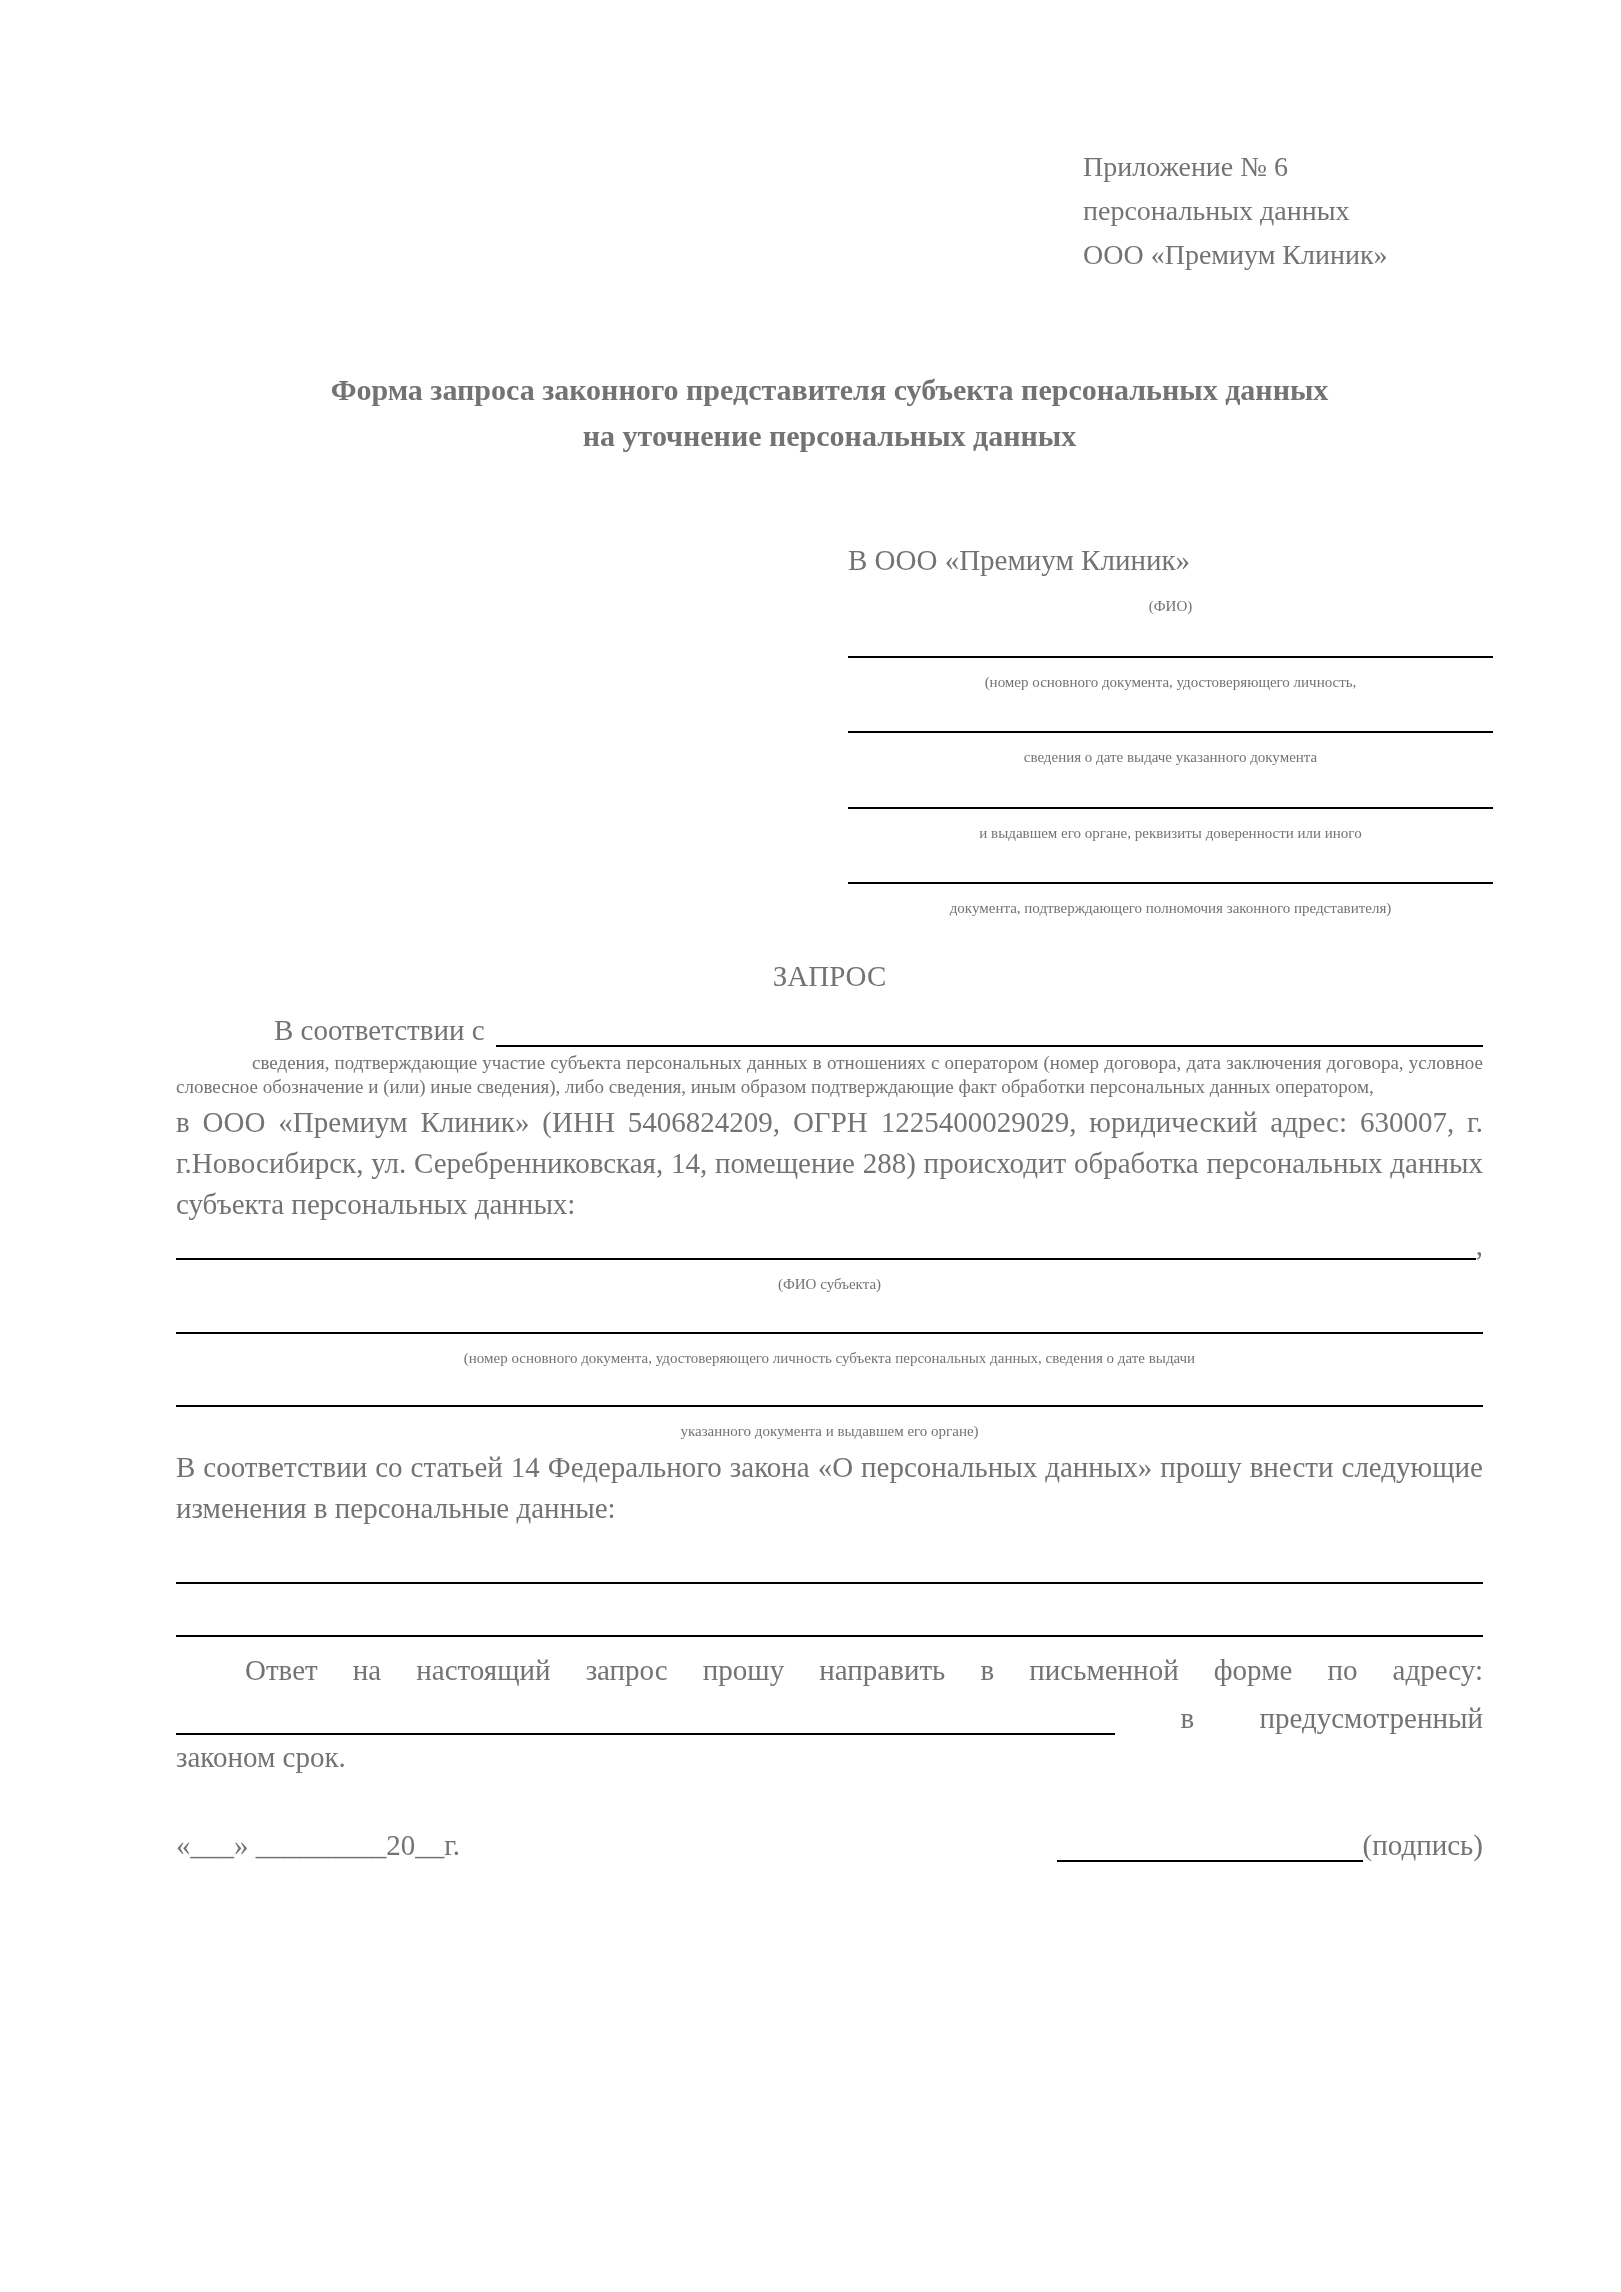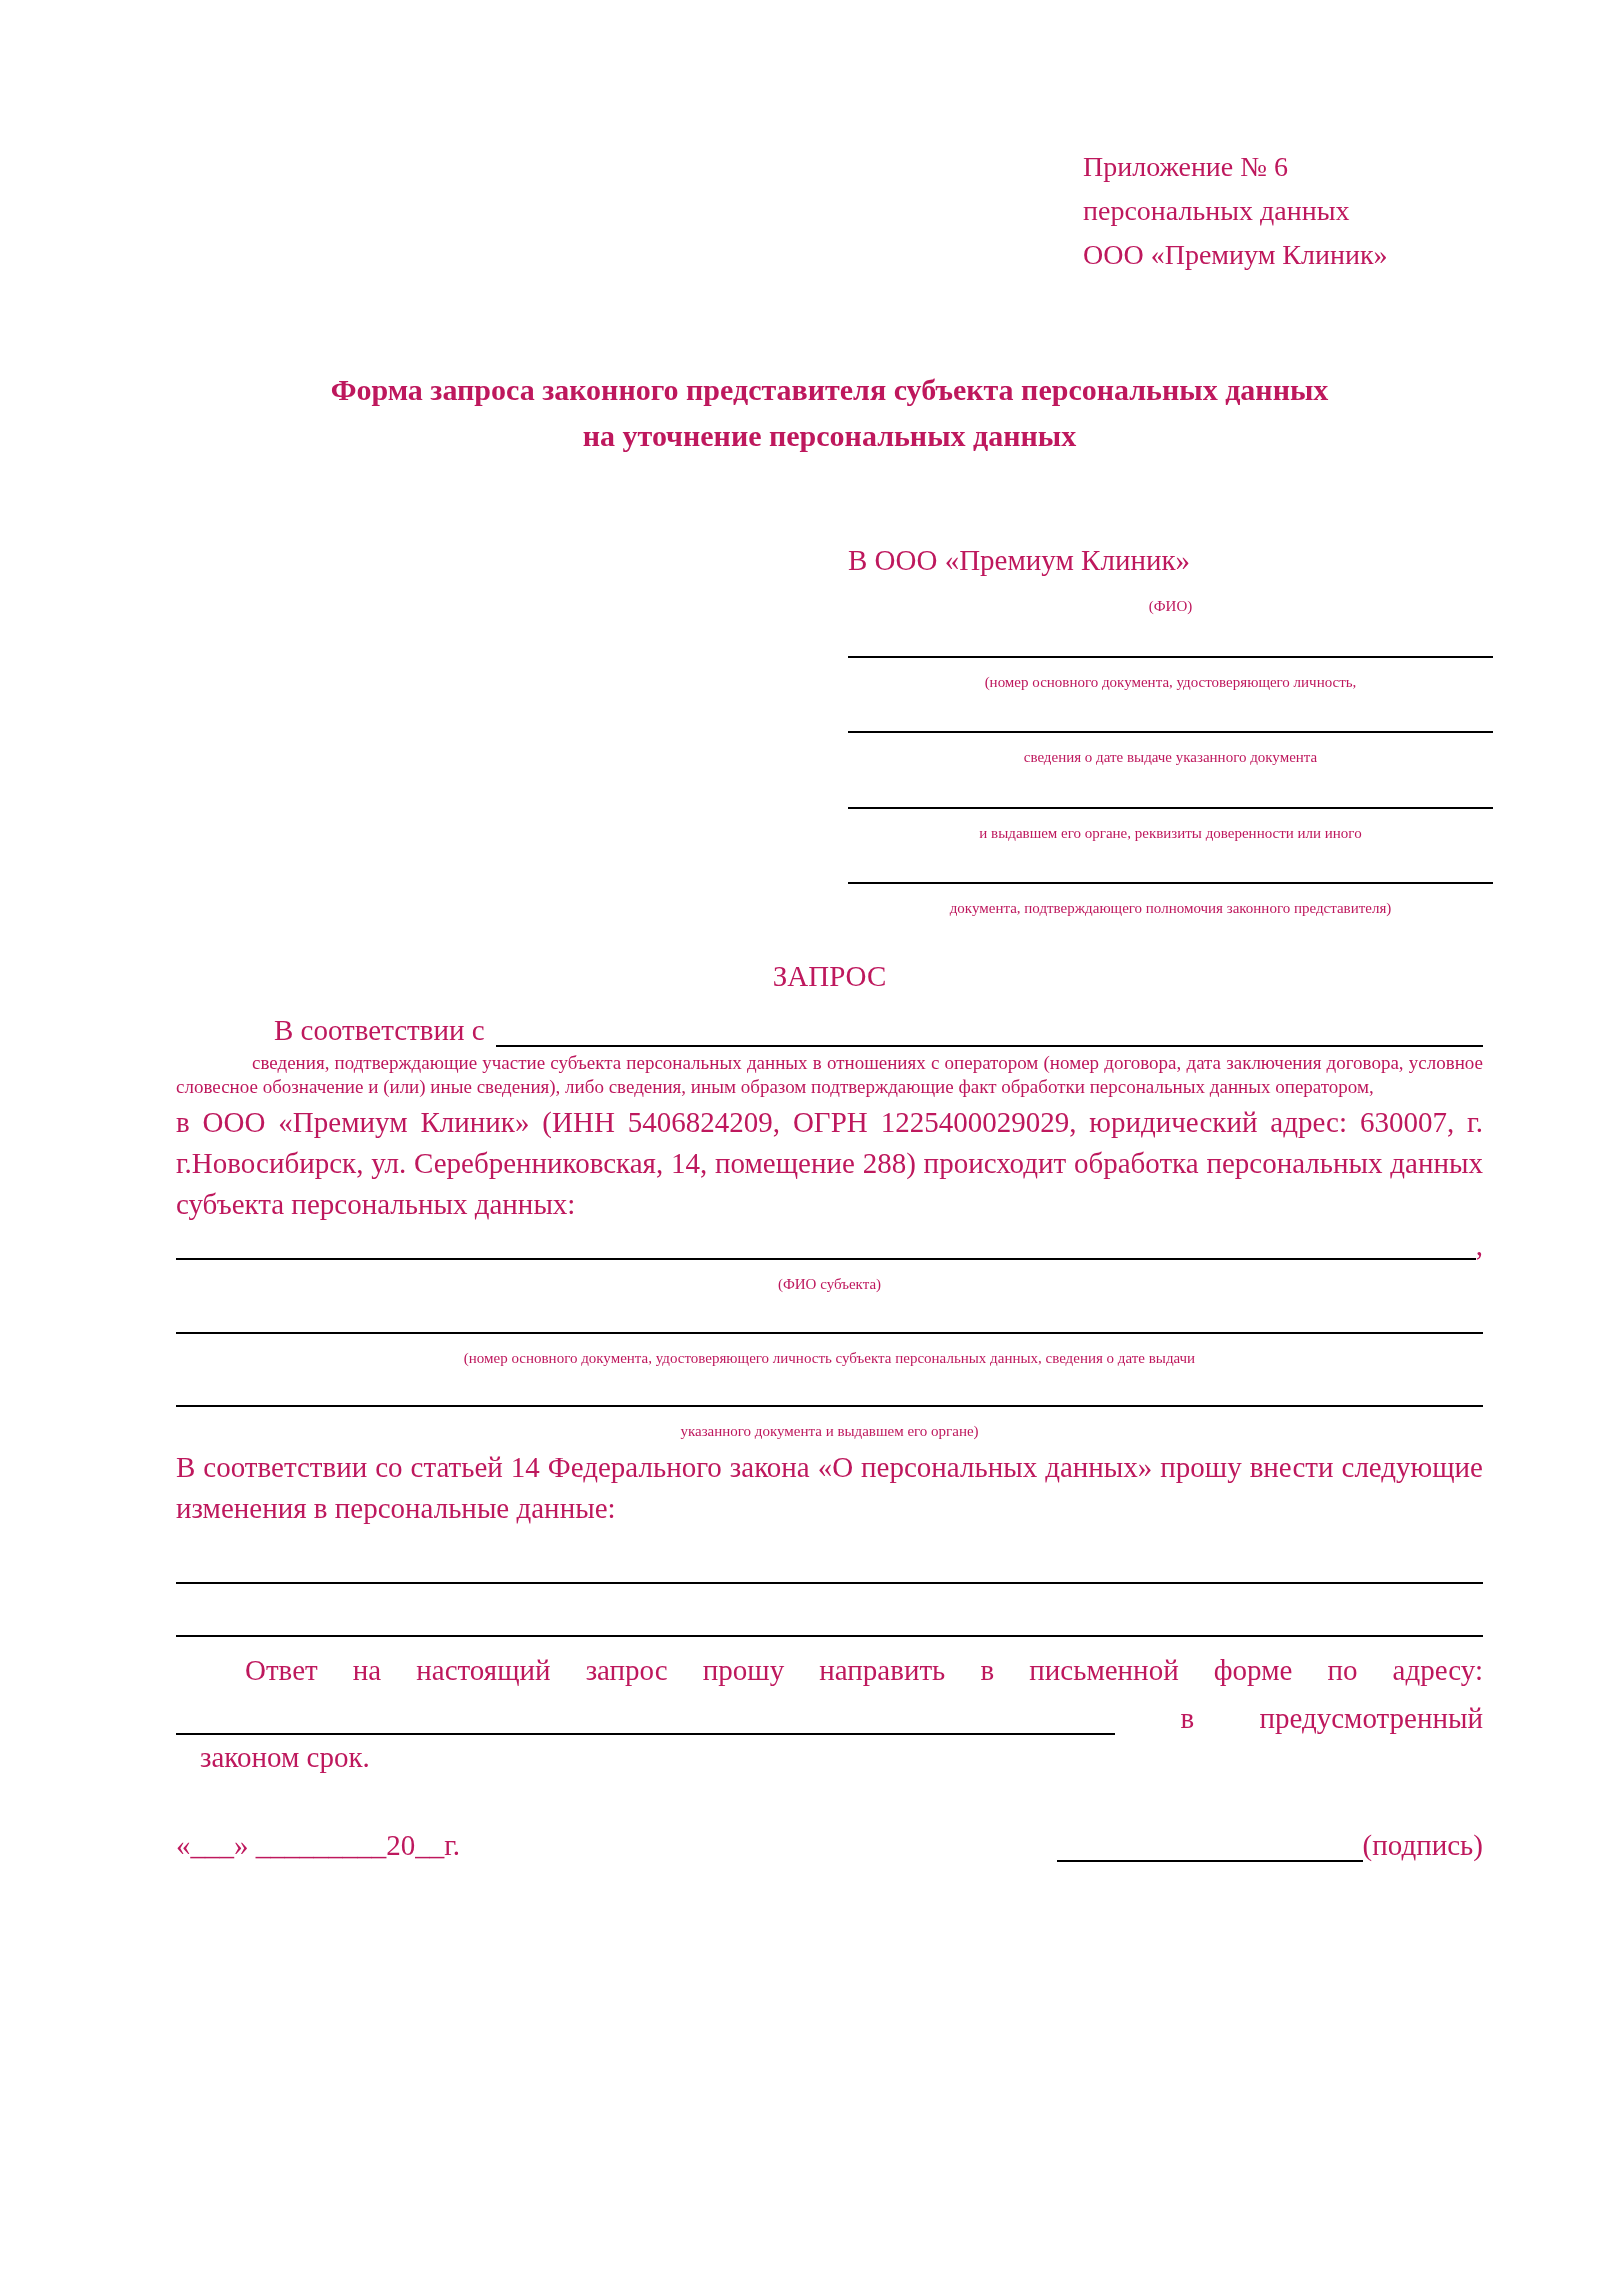--- a/index.html
+++ b/index.html
@@ -1,17 +1,17 @@
 <!DOCTYPE html>
 <html><head>
 <meta charset="utf-8">
 <style>
   html,body{margin:0;padding:0;background:#ffffff;}
   .page{
-    width:1610px;height:2293px;background:#ffffff;color:#be185d;
+    width:1610px;height:2293px;background:#ffffff;color:#737373;
     font-family:"Liberation Serif", serif;
     box-sizing:border-box;padding:145px 127px 0 176px;
     overflow:hidden;position:relative;
   }
   
   .appendix{margin-left:907px;font-size:28px;line-height:44px;white-space:nowrap;}
   
   .title{margin-top:90px;text-align:center;font-weight:bold;font-size:30px;line-height:46px;}
   
   .addressee{margin-top:80px;margin-left:672px;width:645px;font-size:29px;}
@@ -31,21 +31,21 @@
   .bodypar{font-size:29px;line-height:41px;text-align:justify;margin-top:3.9px;}
   .fio-row{height:35px;font-size:29px;}
   .comma{flex:0 0 auto;line-height:29px;}
   .wide-blank{height:35px;}
   .article{margin-top:3.9px;}
   .chg1{height:43px;margin-top:9.8px;}
   .chg2{height:51px;}
   .reply1{margin-top:11.8px;font-size:29px;line-height:43px;text-indent:69px;text-align:justify;text-align-last:justify;}
   .reply2{height:43px;justify-content:space-between;font-size:29px;}
   .reply2 .addr-fill{flex:0 0 939px;border-bottom:2.9px solid #000;}
-  .reply3{font-size:29px;line-height:45px;margin-left:24px;}
+  .reply3{font-size:29px;line-height:45px;}
   
   .footer{margin-top:47px;display:flex;justify-content:space-between;align-items:flex-end;font-size:29px;}
   .sig-group{display:flex;align-items:flex-end;}
   .sig-line{width:306px;height:33px;border-bottom:2.9px solid #000;}
   .nowrap{white-space:nowrap;}
 </style>
 </head>
 <body>
 
 <div class="page">

